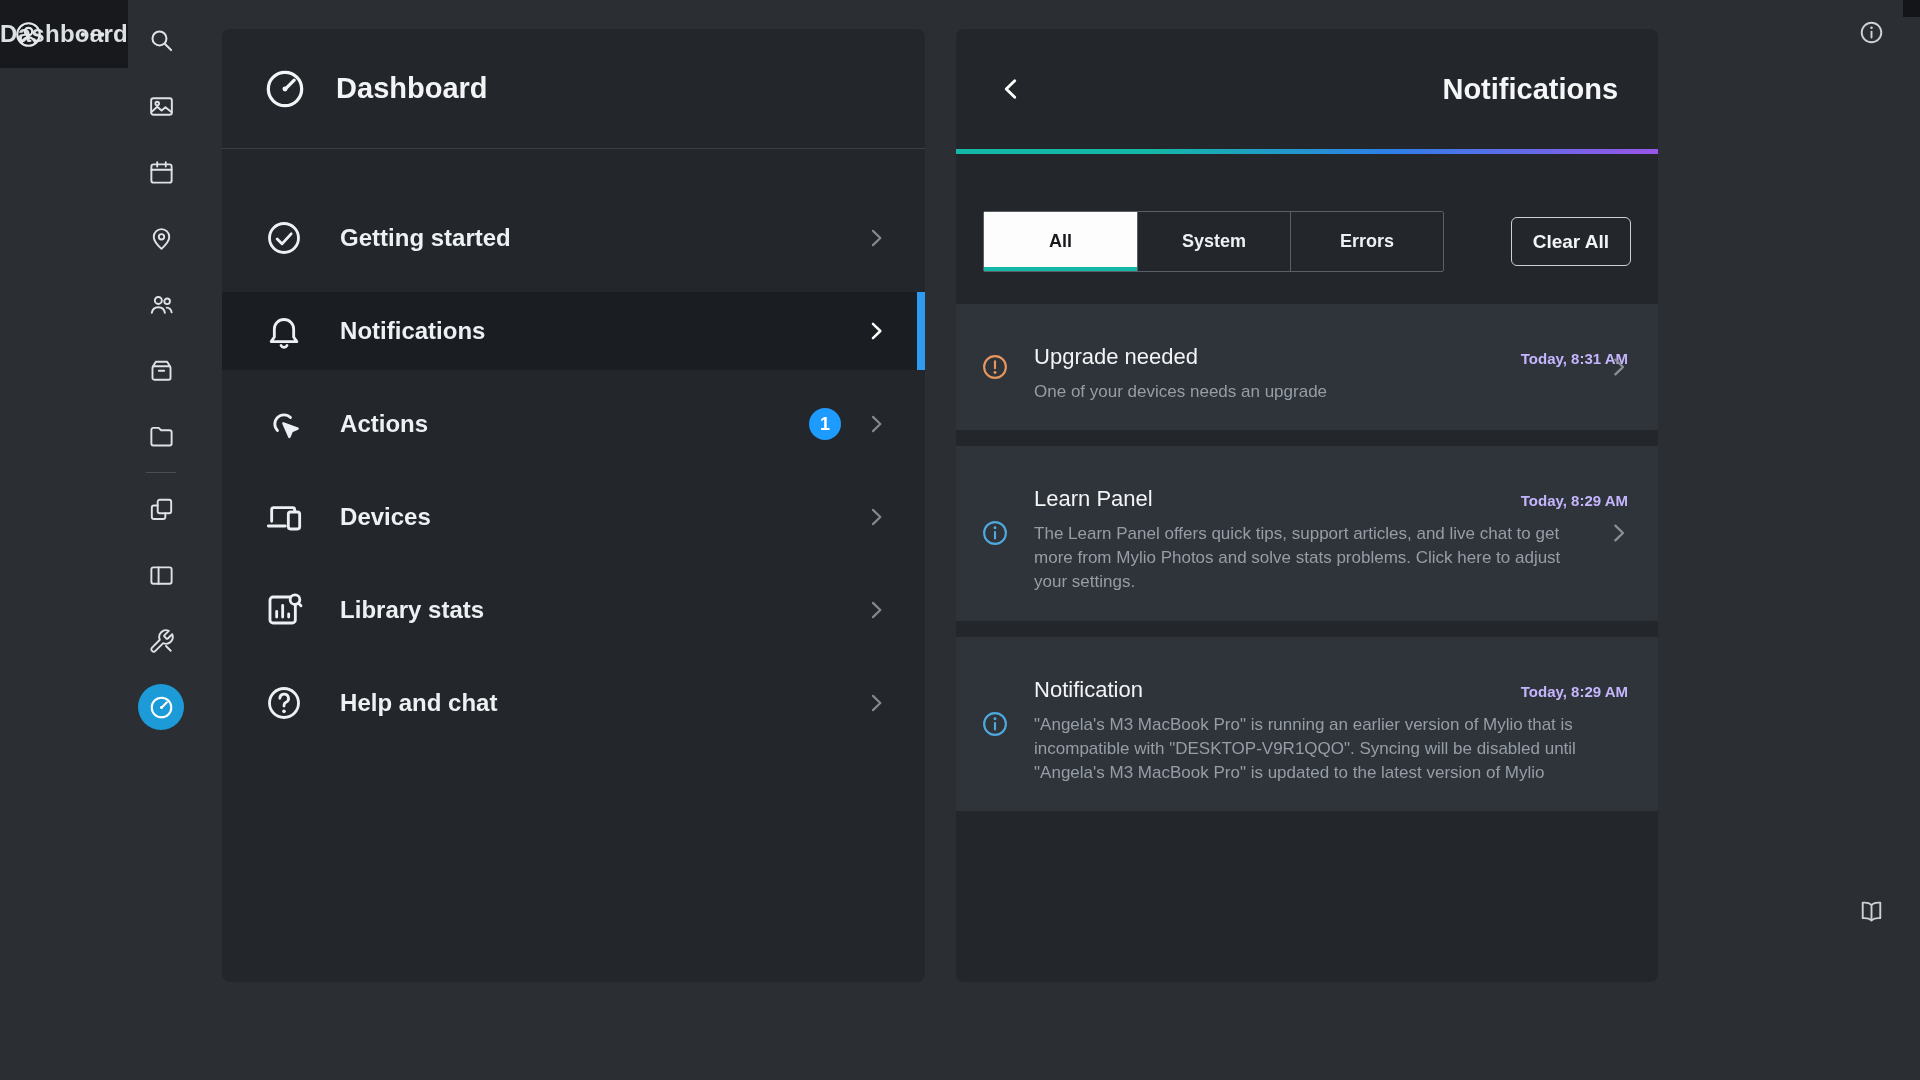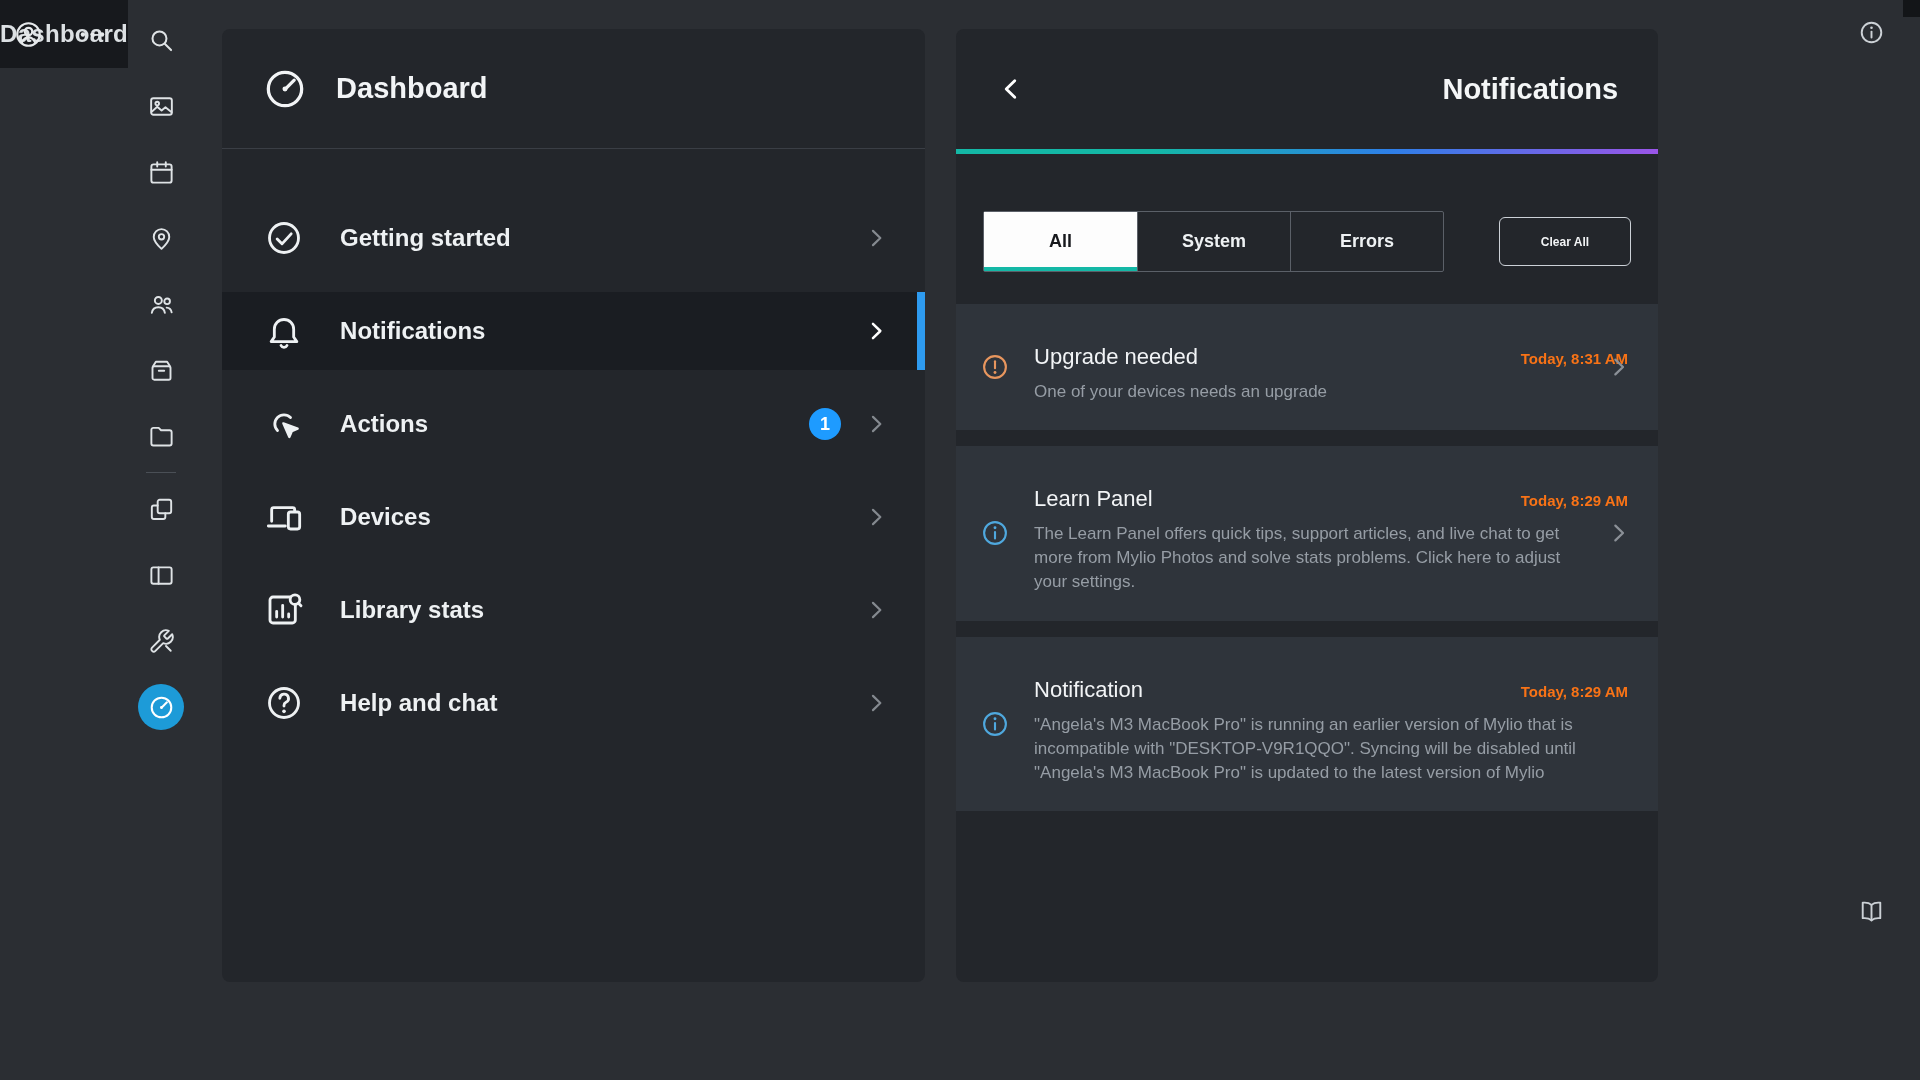--- a/index.html
+++ b/index.html
@@ -56,32 +56,32 @@
   .back-btn { width:30px; height:30px; color:#fff; background:none; border:none; padding:0; cursor:pointer; }
   .notif-title { font-size:29px; font-weight:700; color:#f4f6f7; }
   .gradient-bar { height:5px; background:linear-gradient(90deg,#14b8a6 0%,#14b8a6 28%,#2e7fe8 62%,#9a55e8 100%); }
   .notif-toolbar { margin-top:57px; padding:0 27px; display:flex; align-items:center; justify-content:space-between; }
   .tabs { display:flex; border:1px solid #5b6068; border-radius:2px; }
   .tab { width:153px; height:59px; background:transparent; border:none; border-left:1px solid #5b6068;
          color:#eef1f3; font-size:18px; font-weight:600; font-family:inherit; position:relative; cursor:pointer; }
   .tab:first-child { border-left:none; }
   .tab.active { background:#fdfdfd; color:#17191d; }
   .tab.active::after { content:""; position:absolute; left:0; right:0; bottom:0; height:4px; background:#14b8a6; }
-  .clear-btn { height:49px; padding:0 41px; background:transparent; border:1px solid #ccd1d7; border-radius:6px;
-               color:#f2f4f6; font-size:12px; font-weight:600; font-family:inherit; cursor:pointer; }
+  .clear-btn { height:49px; padding:0 21px; background:transparent; border:1px solid #ccd1d7; border-radius:6px;
+               color:#f2f4f6; font-size:19px; font-weight:600; font-family:inherit; cursor:pointer; }
   .notif-list { margin-top:32px; }
   .notif-row { position:relative; background:#2f343b; margin-bottom:16px;
                padding:26px 30px 26px 24px; display:flex; align-items:center; cursor:pointer; }
   .n-icon { width:30px; height:30px; flex:0 0 30px; margin-right:24px; align-self:center; }
   .n-icon.warning { color:#e8965e; }
   .n-icon.info { color:#4fa8de; }
   .n-main { flex:1 1 auto; min-width:0; }
   .n-top { display:flex; align-items:baseline; justify-content:space-between; }
   .n-title { font-size:22px; font-weight:500; color:#f2f4f6;margin-top:14px; }
-  .n-time { font-size:15px; font-weight:600; color:#f97316; white-space:nowrap;margin-left:42px; }
+  .n-time { font-size:15px; font-weight:600; color:#c4b5fd; white-space:nowrap;margin-left:42px; }
   .n-text { margin-top:10px; font-size:17px; line-height:1.42; color:#969da5; max-width:555px; }
   .row-chev { position:absolute; right:26px; top:50%; transform:translateY(-50%);
               width:27px; height:27px; color:#8b9097; }
 
   
   .right-rail { width:64px; flex:0 0 64px; display:flex; flex-direction:column; align-items:center;
                 justify-content:space-between; padding:19px 0 70px; }
   .rr-btn { background:none; border:none; color:#ccd1d6; width:27px; height:27px; padding:0; cursor:pointer; }
 
   

